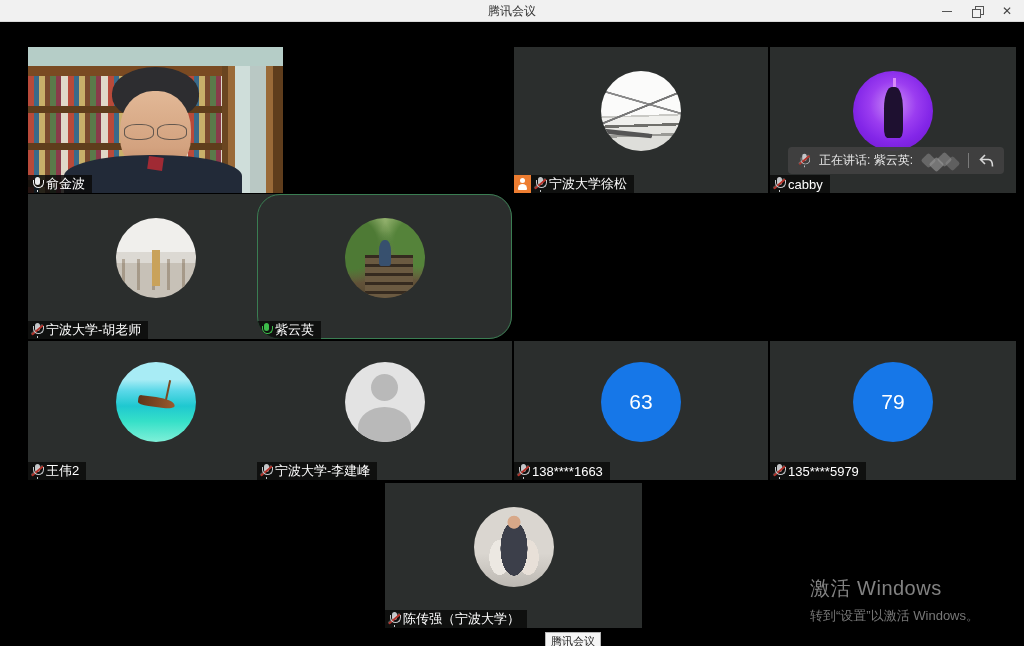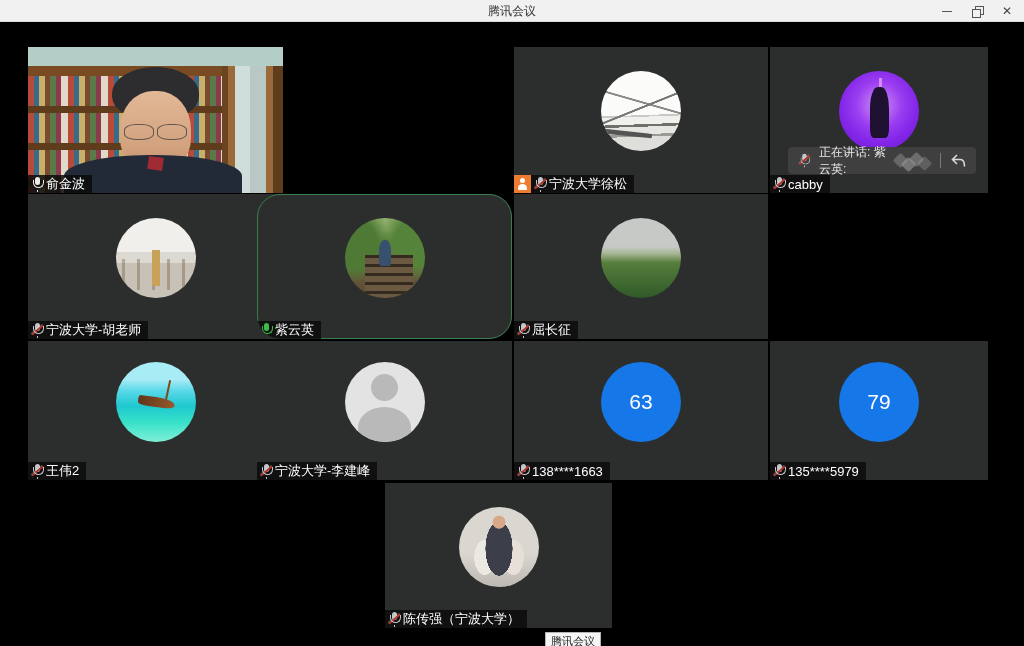--- a/index.html
+++ b/index.html
@@ -24,22 +24,22 @@
   .tile { position:absolute; background:#2b2e2d; overflow:hidden; }
   .tile.hl { outline:1px solid #3a7d52; outline-offset:-1px;border-radius:23px; }
 
   
   .r1 { top:25px;  height:146px; }
   .r2 { top:172px; height:145px; }
   .r3 { top:319px; height:139px; }
   .c1 { left:0;     width:255px;margin-left:28px; }
   .c2 { left:257px; width:255px; }
   .c3 { left:514px; width:254px; }
-  .c4 { left:770px; width:218px; }
-  .r4c { top:461px; left:385px; width:227px; height:145px; }
+  .c4 { left:770px; width:246px; }
+  .r4c { top:461px; left:385px; width:257px; height:145px; }
 
   
   .label { position:absolute; left:0; bottom:0; display:flex; align-items:center; gap:3px; background:rgba(10,10,10,.85); color:#fff; font-size:13px; height:18px; padding:0 7px 0 3px; white-space:nowrap; z-index:5; }
   .label.with-badge { padding-left:0; }
 
   
   .mic { position:relative; width:12px; height:15px; display:inline-block; flex:0 0 auto; }
   .mic::before { content:""; position:absolute; left:4px; top:0; width:4.5px; height:8px; border-radius:2.5px; background:currentColor; }
   .mic::after { content:""; position:absolute; left:1.5px; top:3.5px; width:9px; height:7px; border:1.4px solid currentColor; border-top:none; border-radius:0 0 6px 6px; }
   .mic .stem { position:absolute; left:5.6px; top:13px; width:1.6px; height:2px; background:currentColor; }
@@ -240,30 +240,20 @@
     <div class="tile r2 c2 hl">
       <div class="avatar av-stairs"></div>
       <div class="label">
         <span class="mic speaking">
             <i class="stem"></i>
           </span>
         <span>紫云英</span>
       </div>
     </div>
 
-    <div class="tile r2 c3">
-      <div class="avatar av-hill"></div>
-      <div class="label">
-        <span class="mic muted">
-            <i class="stem"></i>
-            <i class="slash"></i>
-          </span>
-        <span>屈长征</span>
-      </div>
-    </div>
 
 
     <div class="tile r3 c1">
       <div class="avatar av-beach"></div>
       <div class="label">
         <span class="mic muted">
             <i class="stem"></i>
             <i class="slash"></i>
           </span>
         <span>王伟2</span>
@@ -311,17 +301,21 @@
       <div class="avatar av-family"></div>
       <div class="label">
         <span class="mic muted">
             <i class="stem"></i>
             <i class="slash"></i>
           </span>
         <span>陈传强（宁波大学）</span>
       </div>
     </div>
 
+    <div class="wm">
+      <div class="wm-title">激活 Windows</div>
+      <div class="wm-sub">转到“设置”以激活 Windows。</div>
+    </div>
 
     <div class="tip">腾讯会议</div>
 
   </div>
 </div>
 
 </body></html>

